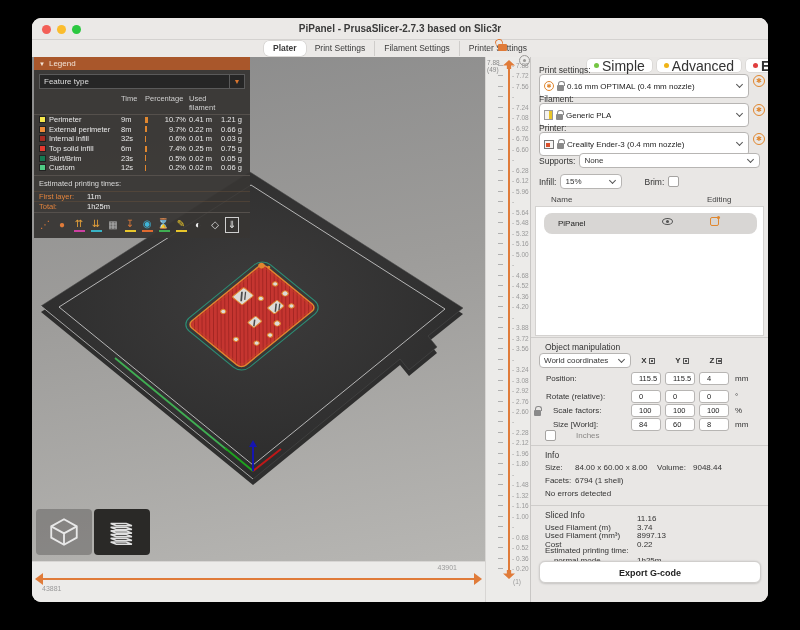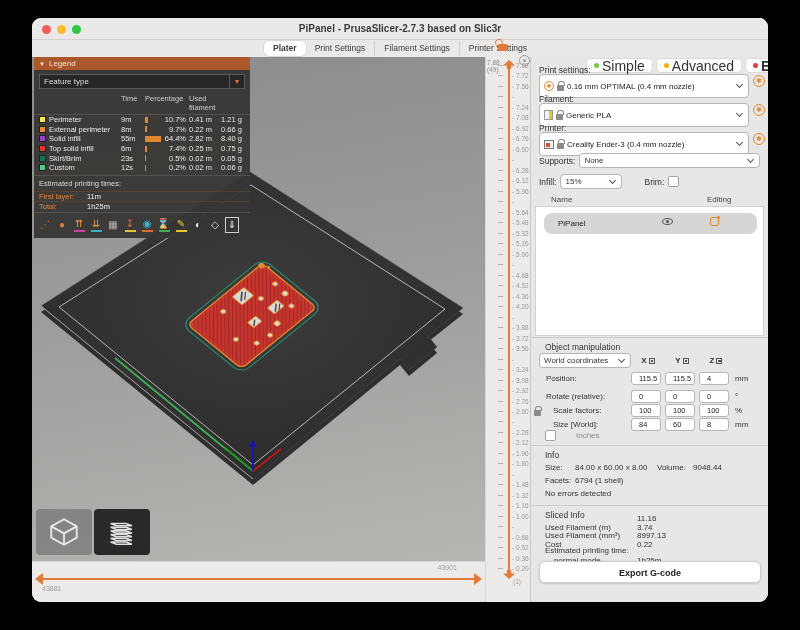--- a/index.html
+++ b/index.html
@@ -225,29 +225,29 @@
               <span>External perimeter</span>
               <span>8m</span>
               <span class="lgbarw">
                 <span class="lgbar" style="width: 2.425px;"></span>
               </span>
               <span class="lgpct">9.7%</span>
               <span>0.22 m</span>
               <span>0.66 g</span>
             </div>
             <div class="lgrow">
-              <span class="lgsw" style="background: rgb(154, 66, 200);"></span>
-              <span>Solid infill</span>
-              <span>55m</span>
+              <span class="lgsw" style="background: rgb(168, 43, 34);"></span>
+              <span>Internal infill</span>
+              <span>32s</span>
               <span class="lgbarw">
-                <span class="lgbar" style="width: 16px;"></span>
+                <span class="lgbar" style="width: 1px;"></span>
               </span>
-              <span class="lgpct">64.4%</span>
-              <span>2.82 m</span>
-              <span>8.40 g</span>
+              <span class="lgpct">0.6%</span>
+              <span>0.01 m</span>
+              <span>0.03 g</span>
             </div>
             <div class="lgrow">
               <span class="lgsw" style="background: rgb(232, 57, 47);"></span>
               <span>Top solid infill</span>
               <span>6m</span>
               <span class="lgbarw">
                 <span class="lgbar" style="width: 1.85px;"></span>
               </span>
               <span class="lgpct">7.4%</span>
               <span>0.25 m</span>

